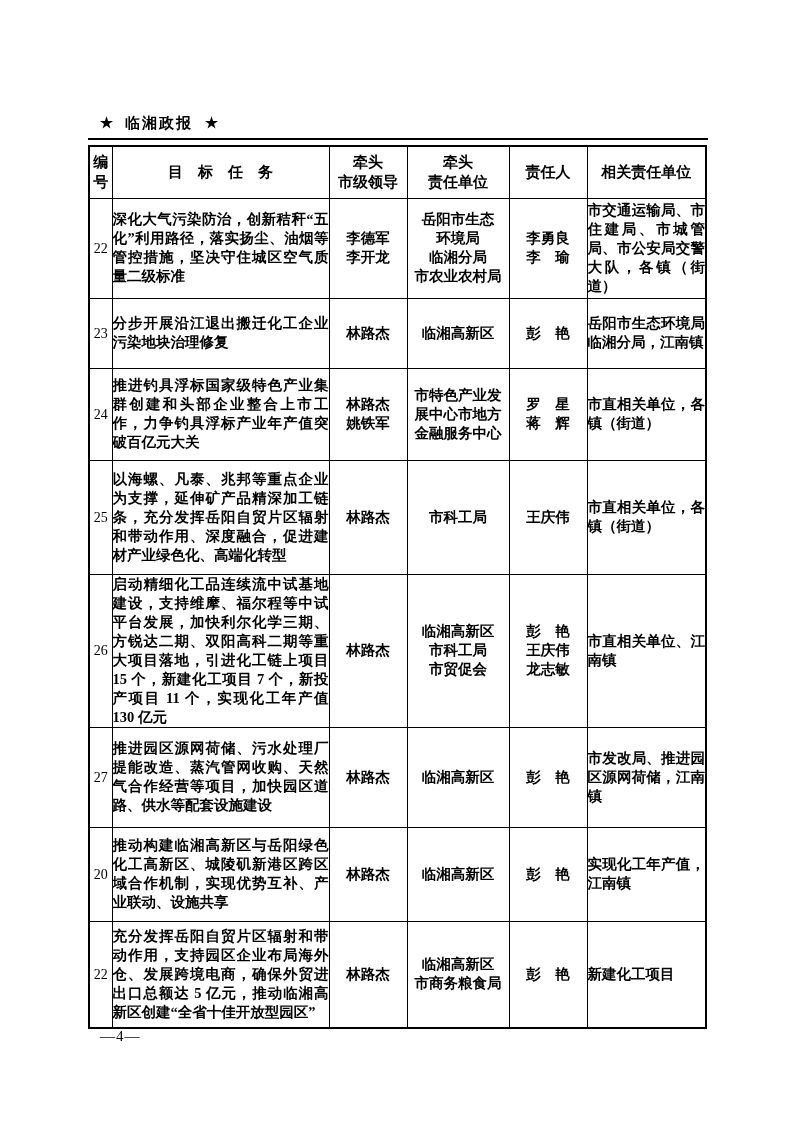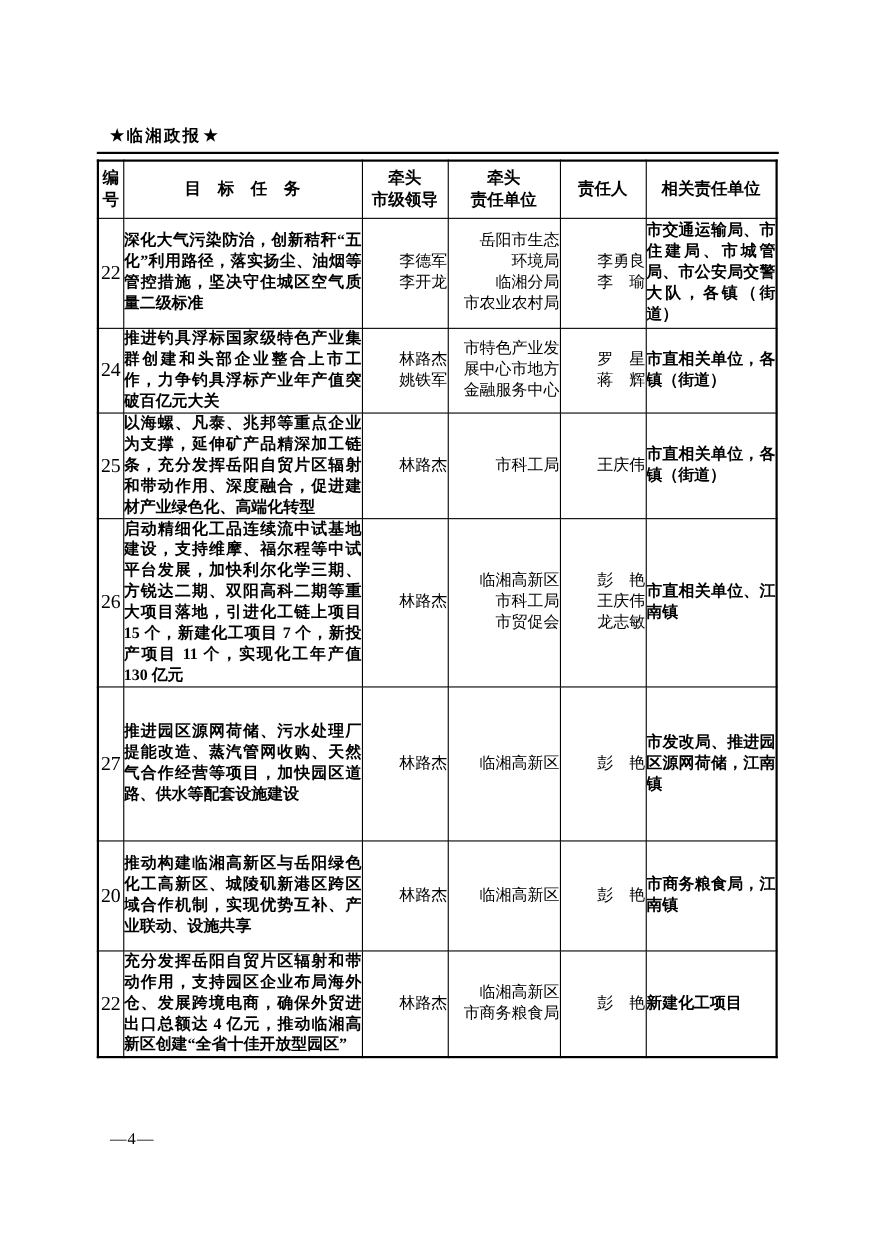--- a/index.html
+++ b/index.html
@@ -29,21 +29,21 @@
     height: 22px;
     font-family: "Liberation Sans", sans-serif;
     font-weight: bold;
     font-size: 15px;
     letter-spacing: 2px;
   }
   .masthead .star {
     font-size: 13px;
     letter-spacing: 0;
   }
-  .masthead .mast-title { margin: 0 2px; }
+  .masthead .mast-title { margin: 0 12px; }
   .mast-rule {
     margin-top: 4px;
     border-top: 2.5px solid #000;
     width: 620px;
   }
   table.main {
     margin-top: 5px;
     border-collapse: collapse;
     table-layout: fixed;
     width: 619px;
@@ -68,30 +68,31 @@
 
   th {
     font-family: "Liberation Sans", sans-serif;
     font-weight: bold;
     font-size: 15px;
     text-align: center;
     white-space: pre-line;
     line-height: 20px;
   }
   td { font-size: 14.5px; line-height: 19px; }
-  td.c-no   { text-align: center; font-size: 18px; }
+  td.c-no   { text-align: center; font-size: 14px; }
   td.c-task {
     text-align: justify;
     text-justify: inter-character;
     padding: 2px 5px;
     font-weight: bold;
   }
   td.c-leader, td.c-leadunit, td.c-person {
-    text-align: right;
+    text-align: center;
     white-space: pre-line;
+    font-weight: bold;
   }
   td.c-related {
     text-align: justify;
     text-justify: inter-character;
     padding: 2px 5px;
     font-weight: bold;
   }
   .page-number {
     position: absolute;
     left: 100px;
@@ -143,20 +144,28 @@
 李开龙</td>
     <td class="c-leadunit">岳阳市生态
 环境局
 临湘分局
 市农业农村局</td>
     <td class="c-person">李勇良
 李　瑜</td>
     <td class="c-related">市交通运输局、市住建局、市城管局、市公安局交警大队，各镇（街道）</td>
   </tr>
           <tr>
+    <td class="c-no">23</td>
+    <td class="c-task">分步开展沿江退出搬迁化工企业污染地块治理修复</td>
+    <td class="c-leader">林路杰</td>
+    <td class="c-leadunit">临湘高新区</td>
+    <td class="c-person">彭　艳</td>
+    <td class="c-related">岳阳市生态环境局临湘分局，江南镇</td>
+  </tr>
+          <tr>
     <td class="c-no">24</td>
     <td class="c-task">推进钓具浮标国家级特色产业集群创建和头部企业整合上市工作，力争钓具浮标产业年产值突破百亿元大关</td>
     <td class="c-leader">林路杰
 姚铁军</td>
     <td class="c-leadunit">市特色产业发
 展中心市地方
 金融服务中心</td>
     <td class="c-person">罗　星
 蒋　辉</td>
     <td class="c-related">市直相关单位，各镇（街道）</td>
@@ -188,25 +197,25 @@
     <td class="c-leadunit">临湘高新区</td>
     <td class="c-person">彭　艳</td>
     <td class="c-related">市发改局、推进园区源网荷储，江南镇</td>
   </tr>
           <tr>
     <td class="c-no">20</td>
     <td class="c-task">推动构建临湘高新区与岳阳绿色化工高新区、城陵矶新港区跨区域合作机制，实现优势互补、产业联动、设施共享</td>
     <td class="c-leader">林路杰</td>
     <td class="c-leadunit">临湘高新区</td>
     <td class="c-person">彭　艳</td>
-    <td class="c-related">市商务粮食局，江南镇</td>
+    <td class="c-related">实现化工年产值，江南镇</td>
   </tr>
           <tr>
     <td class="c-no">22</td>
-    <td class="c-task">充分发挥岳阳自贸片区辐射和带动作用，支持园区企业布局海外仓、发展跨境电商，确保外贸进出口总额达 4 亿元，推动临湘高新区创建“全省十佳开放型园区”</td>
+    <td class="c-task">充分发挥岳阳自贸片区辐射和带动作用，支持园区企业布局海外仓、发展跨境电商，确保外贸进出口总额达 5 亿元，推动临湘高新区创建“全省十佳开放型园区”</td>
     <td class="c-leader">林路杰</td>
     <td class="c-leadunit">临湘高新区
 市商务粮食局</td>
     <td class="c-person">彭　艳</td>
     <td class="c-related">新建化工项目</td>
   </tr>
         </tbody>
     </table>
 
   </div>

